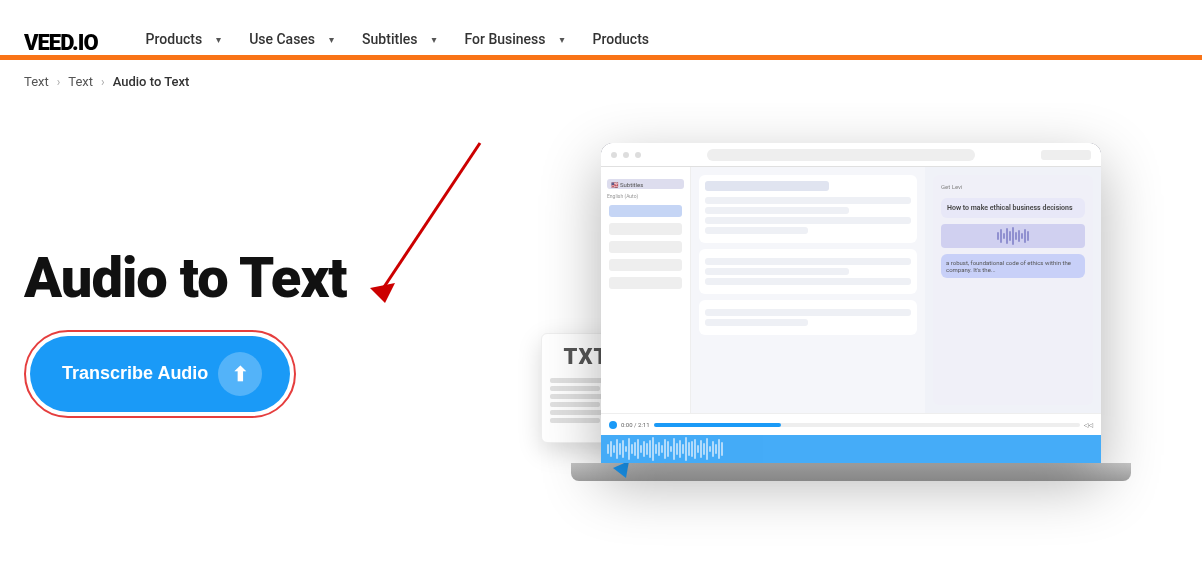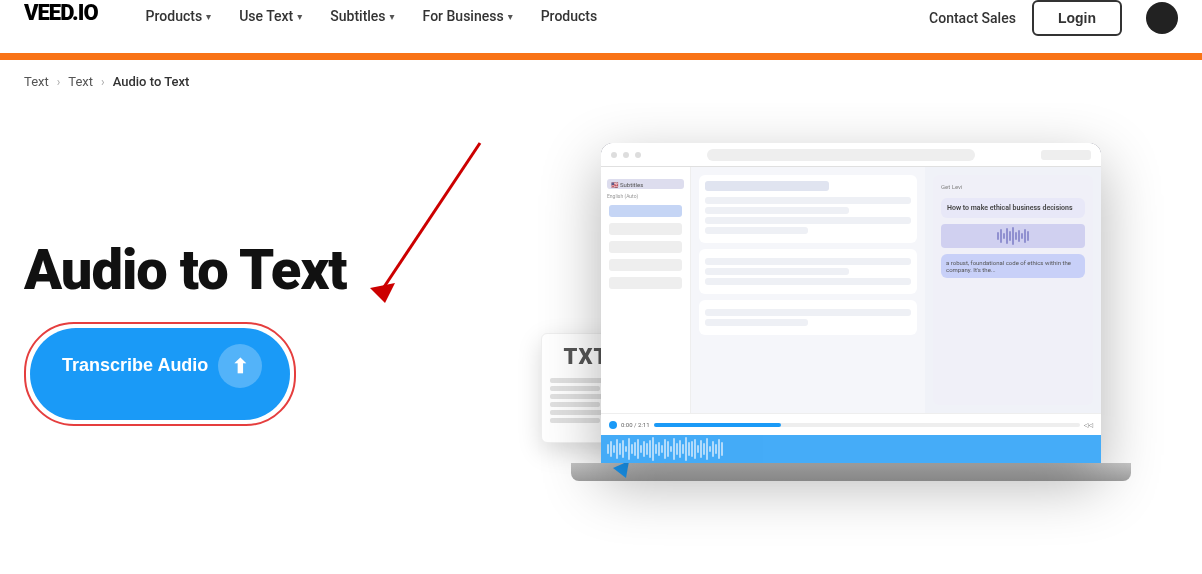--- a/index.html
+++ b/index.html
@@ -1,28 +1,28 @@
 <!DOCTYPE html>
 <html><head>
   <meta charset="utf-8">
   <style>
     * { margin: 0; padding: 0; box-sizing: border-box; }
     body { font-family: -apple-system, BlinkMacSystemFont, 'Segoe UI', Roboto, sans-serif; background: #fff; width: 1202px; min-height: 574px; overflow-x: hidden; }
 
     
     nav {
-      display: flex; align-items: flex-start; padding: 0 24px; height: 60px;
-      border-bottom: 7px solid #f97316; background: #fff; position: relative; z-index: 10;
+      display: flex; align-items: flex-end; padding: 0 24px; height: 60px;
+      border-bottom: 5px solid #f97316; background: #fff; position: relative; z-index: 10;
     }
     .logo {
       font-size: 22px; font-weight: 900; color: #000; letter-spacing: -1px; margin-right: 36px; white-space: nowrap;
     }
     .nav-links { display: flex; align-items: center; gap: 4px; flex: 1; }
     .nav-item {
-      display: flex; align-items: center; gap: 4px; padding: 8px 12px;
+      display: flex; align-items: center; gap: 14px; padding: 8px 12px;
       font-size: 14px; color: #333; cursor: pointer; white-space: nowrap;
       font-weight: 500;
     }
     .chevron { font-size: 10px; color: #555; }
     .nav-right { display: flex; align-items: center; gap: 16px; }
     .contact-sales { font-size: 14px; color: #333; cursor: pointer; font-weight: 500; }
     .login-btn {
       padding: 8px 24px; border: 2px solid #333; border-radius: 6px;
       font-size: 14px; font-weight: 600; cursor: pointer; background: #fff; color: #333;
     }
@@ -48,21 +48,21 @@
     }
     .hero-subtitle {
       font-size: 18px; color: #444; line-height: 1.5; margin-bottom: 36px; max-width: 420px;
     }
     .cta-wrapper {
       display: inline-block; border: 2.5px solid #e53e3e; border-radius: 50px; padding: 4px;
     }
     .cta-btn {
       display: flex; align-items: center; gap: 10px;
       background: #1a9af7; color: #fff; border: none; border-radius: 50px;
-      padding: 16px 28px 32px 32px; font-size: 18px; font-weight: 700; cursor: pointer;
+      padding: 16px 28px 16px 32px; font-size: 18px; font-weight: 700; cursor: pointer;
       white-space: nowrap;
     }
     .upload-circle {
       width: 44px; height: 44px; border-radius: 50%; background: rgba(255,255,255,0.25);
       display: flex; align-items: center; justify-content: center; flex-shrink: 0;
     }
     .upload-icon { font-size: 20px; color: #fff; }
 
     
     .red-arrow {
@@ -154,39 +154,34 @@
 <body>
 
 <nav>
   <div class="logo">VEED.IO</div>
   <div class="nav-links">
     <div class="nav-item">
       <span>Products</span>
       <span class="chevron">▾</span>
     </div>
     <div class="nav-item">
-      <span>Use Text</span>
+      <span>Use Cases</span>
       <span class="chevron">▾</span>
     </div>
     <div class="nav-item">
       <span>Subtitles</span>
       <span class="chevron">▾</span>
     </div>
     <div class="nav-item">
       <span>For Business</span>
       <span class="chevron">▾</span>
     </div>
     <div class="nav-item">
       <span>Products</span>
     </div>
-  </div>
-  <div class="nav-right">
-    <span class="contact-sales">Contact Sales</span>
-    <button class="login-btn">Login</button>
-    <div style="width:32px;height:32px;border-radius:50%;background:#222;margin-left:8px;"></div>
   </div>
 </nav>
 
 <div class="breadcrumb">
   <span class="breadcrumb-item">Text</span>
   <span class="breadcrumb-sep">›</span>
   <span class="breadcrumb-item">Text</span>
   <span class="breadcrumb-sep">›</span>
   <span class="breadcrumb-current">Audio to Text</span>
 </div>

